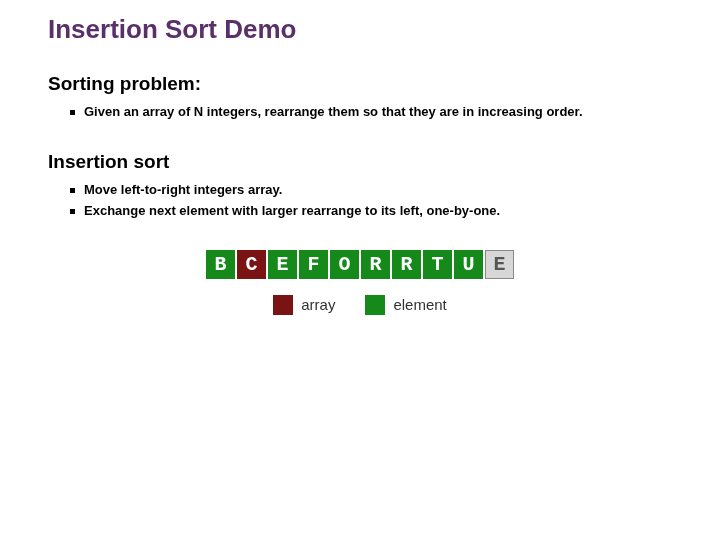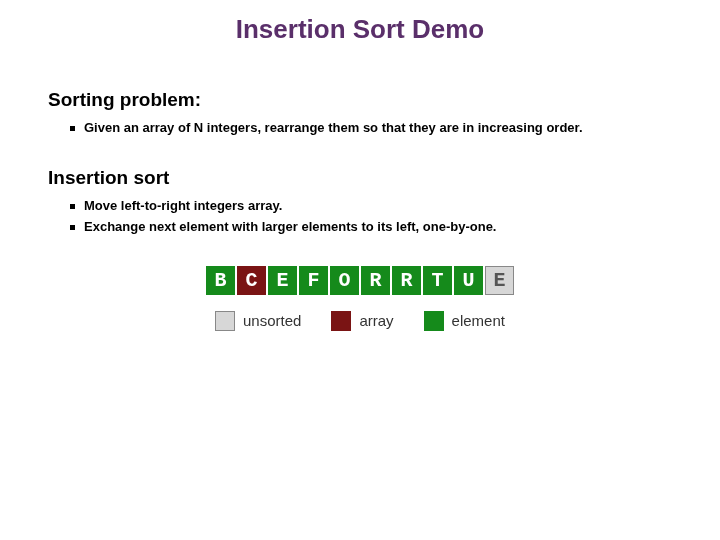--- a/index.html
+++ b/index.html
@@ -8,22 +8,21 @@
     height: 540px;
     background: #ffffff;
     font-family: Arial, Helvetica, sans-serif;
     padding: 14px 48px 0 48px;
     color: #000;
   }
   .title {
     color: #5a2f6a;
     font-size: 26px;
     font-weight: bold;
-    text-align: center;
-    margin-bottom: 44px;
+    margin-bottom: 28px;
   }
   .section-head {
     font-size: 19px;
     font-weight: bold;
     margin-bottom: 6px;
   }
   ul.bullets {
     list-style: none;
     padding-left: 22px;
     margin-bottom: 28px;
@@ -92,42 +91,38 @@
 <h1 class="title">Insertion Sort Demo</h1>
 
 <div class="section-head">Sorting problem:</div>
 <ul class="bullets">
   <li>Given an array of N integers, rearrange them so that they are in increasing order.</li>
 </ul>
 
 <div class="section-head">Insertion sort</div>
 <ul class="bullets">
   <li>Move left-to-right integers array.</li>
-  <li>Exchange next element with larger elements to its left, one-by-one.</li>
+  <li>Exchange next element with larger rearrange to its left, one-by-one.</li>
 </ul>
 
 <div class="demo-wrap">
   <div class="cells" id="cells-row">
       <div class="cell sorted">B</div>
       <div class="cell active">C</div>
       <div class="cell sorted">E</div>
       <div class="cell sorted">F</div>
       <div class="cell sorted">O</div>
       <div class="cell sorted">R</div>
       <div class="cell sorted">R</div>
       <div class="cell sorted">T</div>
       <div class="cell sorted">U</div>
       <div class="cell unsorted">E</div>
     </div>
   <div class="legend">
     <div class="legend-item">
-      <span class="swatch unsorted"></span>
-      <span>unsorted</span>
-    </div>
-    <div class="legend-item">
       <span class="swatch active"></span>
       <span>array</span>
     </div>
     <div class="legend-item">
       <span class="swatch sorted"></span>
       <span>element</span>
     </div>
   </div>
 </div>
 

